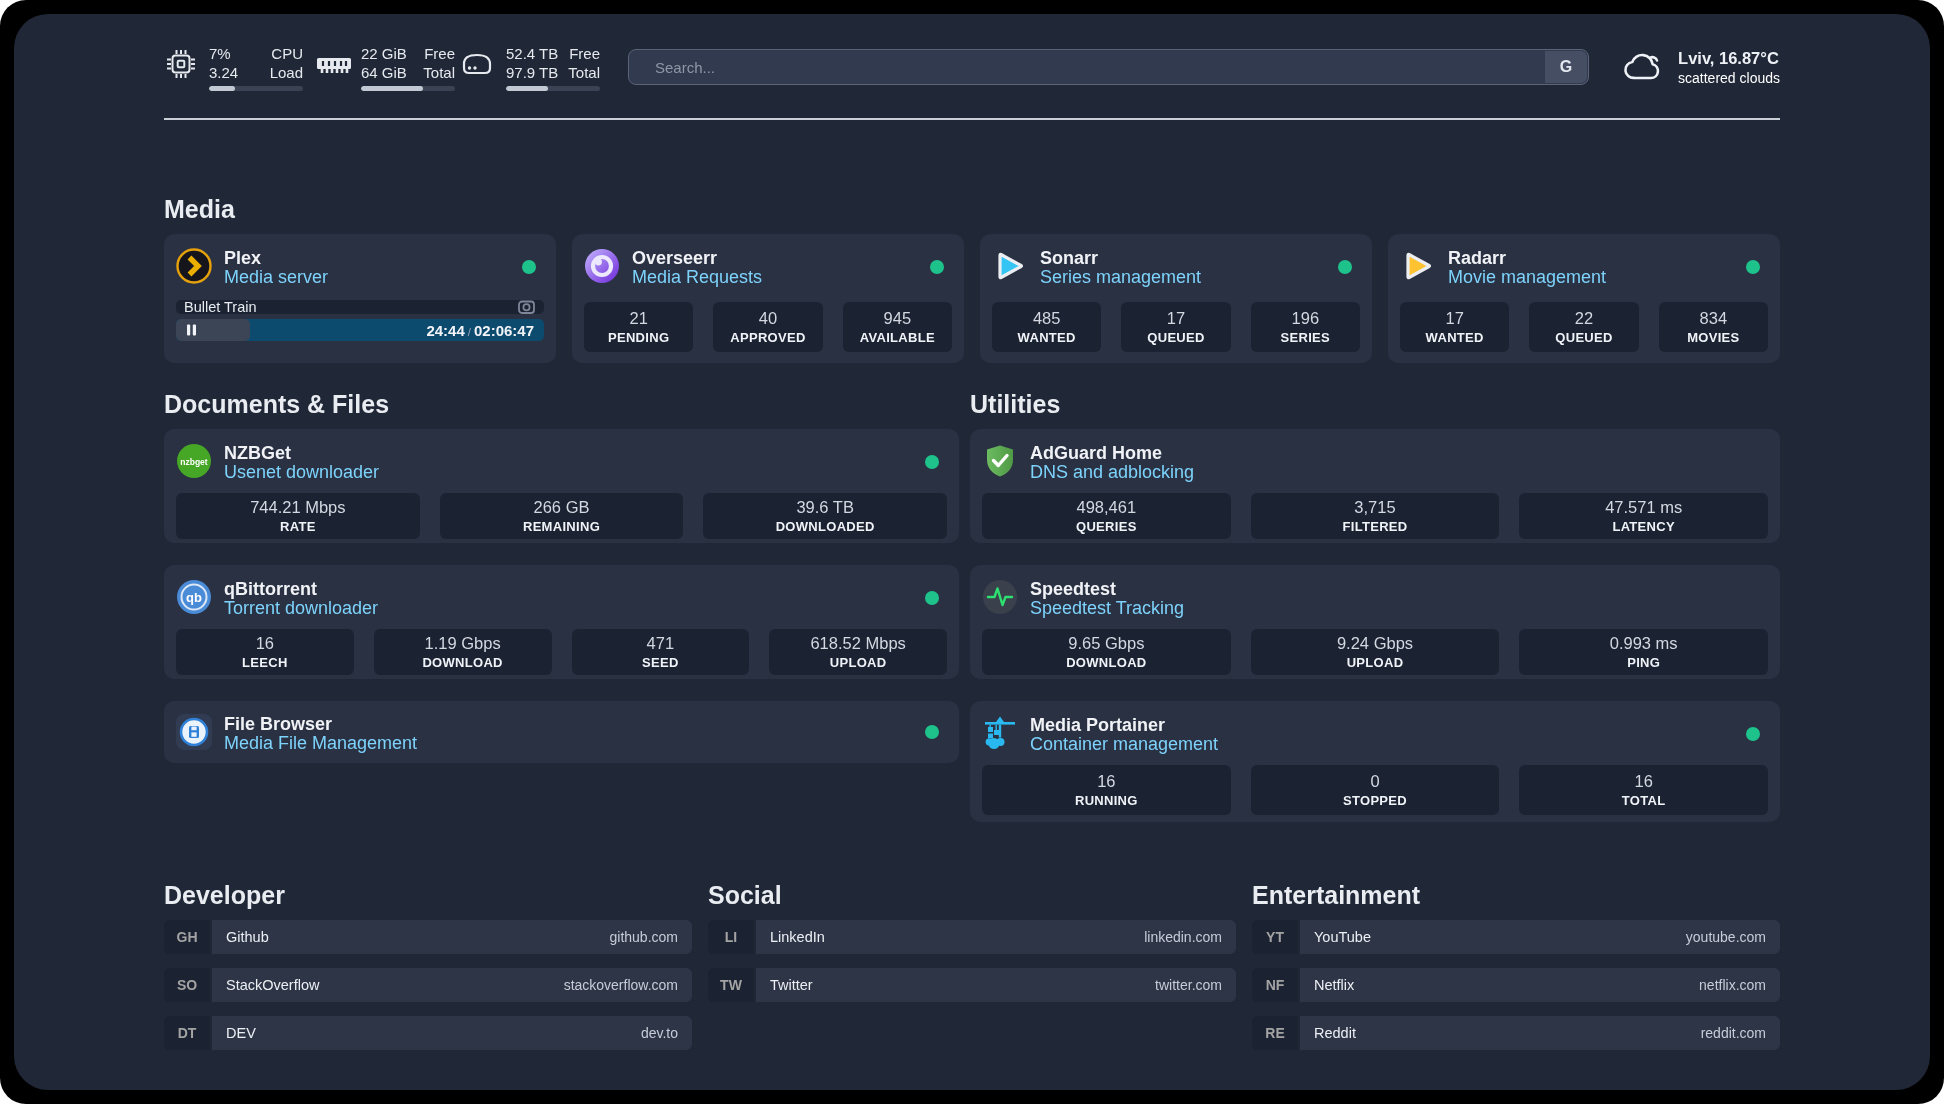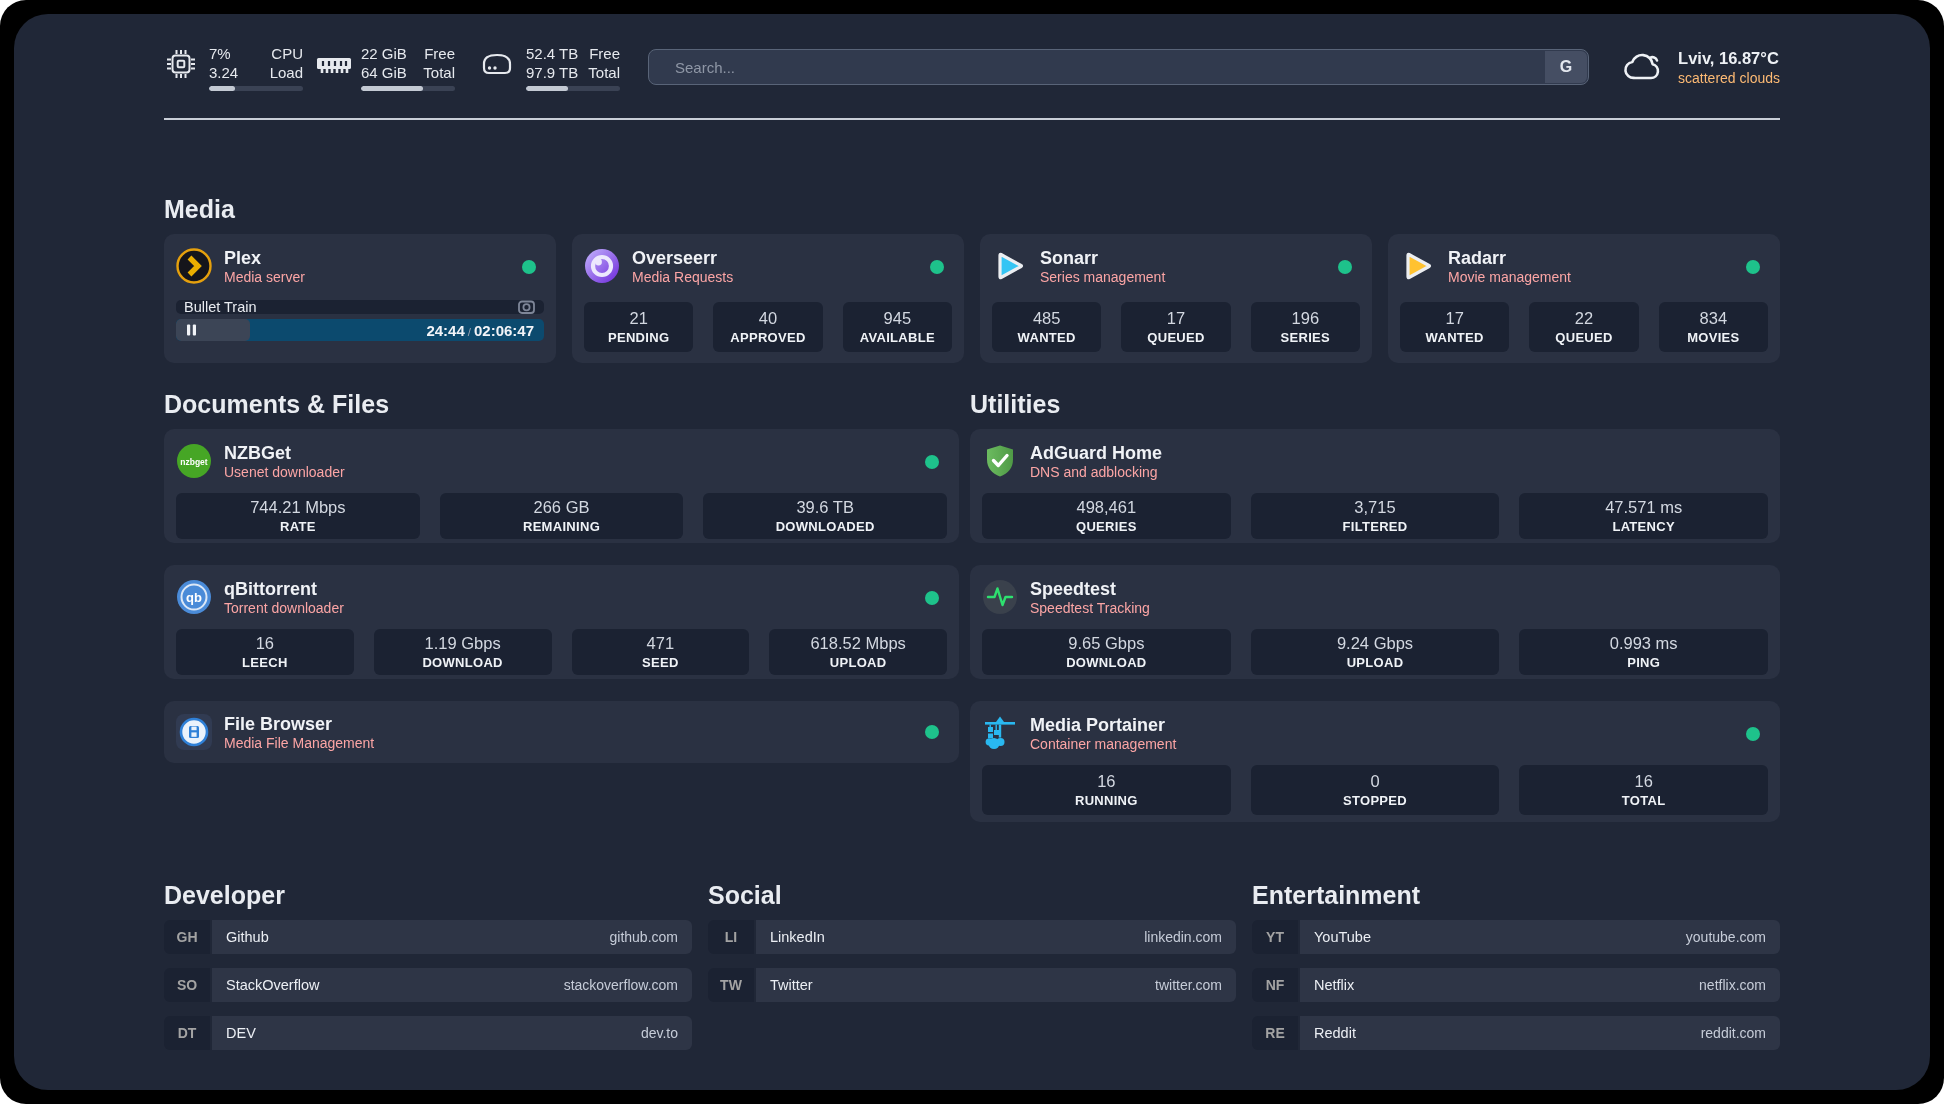--- a/index.html
+++ b/index.html
@@ -11,54 +11,54 @@
   .content { width:1616px; margin:0 auto; }
 
   
   .topbar { display:flex; align-items:center; margin-top:30px; height:46px; }
   .sysstat { display:flex; align-items:flex-start; gap:11px; }
   .sysstat svg { flex:none; margin-top:3px; }
   .sys-text { width:94px; }
   .sys-row { display:flex; justify-content:space-between; font-size:15px; line-height:19px; color:#e6e9ee; }
   .sys-bar { margin-top:4px; height:5px; border-radius:3px; background:#3a4254; overflow:hidden; }
   .sys-bar i { display:block; height:100%; background:#c3c9d3; border-radius:3px; }
-  .m-r12 { margin-right:12px; } .m-r20 { margin-right:24px;gap:8px; }
+  .m-r12 { margin-right:12px; } .m-r20 { margin-right:4px;gap:8px; }
 
   .searchbar { flex:1; height:36px; margin-left:28px; position:relative; background:#313a4e;
     border:1.5px solid #596478; border-radius:8px; display:flex; align-items:center; }
   .searchbar input { flex:1; height:100%; background:transparent; border:none; outline:none;
     color:#dfe3ea; font-size:15px; padding:0 50px 0 26px; font-family:inherit; }
   .searchbar input::placeholder { color:#8f97a6; }
   .search-engine { position:absolute; top:1px; right:1px; bottom:1px; width:42px; background:#454e63;
     border-radius:0 6px 6px 0; display:flex; align-items:center; justify-content:center;
     color:#e3e7ee; font-size:16px; font-weight:700; cursor:pointer; }
 
   .weather { margin-left:32px; display:flex; align-items:center; gap:13px; }
   .weather-txt .w-head { font-size:16.5px; font-weight:600; color:#eef1f5; line-height:21px; }
-  .weather-txt .w-cond { font-size:14px; color:#fdba74; line-height:18px; }
+  .weather-txt .w-cond { font-size:14px; color:#ffffff; line-height:18px; }
 
   .divider { margin-top:28px; height:2px; background:#c9ced7; border:none; }
 
   
   .section-heading { font-size:25px; font-weight:600; color:#e9ecf1; line-height:34px; }
   .media-heading { margin-top:72px; }
   .media-grid { margin-top:8px; display:grid; grid-template-columns:repeat(4,1fr); gap:16px; }
   .twocol { margin-top:24px; display:grid; grid-template-columns:795px 810px; gap:11px; }
   .col .card { margin-top:8px; }
   .col .card + .card { margin-top:22px; }
   .linkscols { margin-top:56px; display:grid; grid-template-columns:repeat(3,1fr); gap:16px; }
 
   
   .card { background:#2a3142; border-radius:10px; padding:12px; position:relative; cursor:pointer; }
   .media-card { height:129px; }
   .h114 { height:114px; } .h121 { height:121px; } .h62 { height:62px; padding-top:13px; }
   .card-head { display:flex; align-items:center; gap:12px; height:40px; }
   .app-icon { width:36px; height:36px; flex:none; }
   .app-name { font-size:18px; font-weight:600; color:#f0f2f6; line-height:22px; }
-  .app-desc { font-size:14px; color:#fca5a5; line-height:17px; }
+  .app-desc { font-size:18px; color:#7dd3fc; line-height:17px; }
   .status-dot { position:absolute; top:26px; right:20px; width:14px; height:14px; border-radius:50%;
     background:#1ec28b; }
   .h62 .status-dot { top:24px; }
 
   .stats { display:flex; gap:20px; margin-top:16px; }
   .stats-tight { margin-top:12px;border-radius:12px; }
   .stat { flex:1; height:50px; background:#1b2232; border-radius:6px; display:flex;
     flex-direction:column; align-items:center; justify-content:center; }
   .h114 .stat { height:46px; }
   .stat-value { font-size:16.5px; color:#d3d8e1; line-height:21px; }

